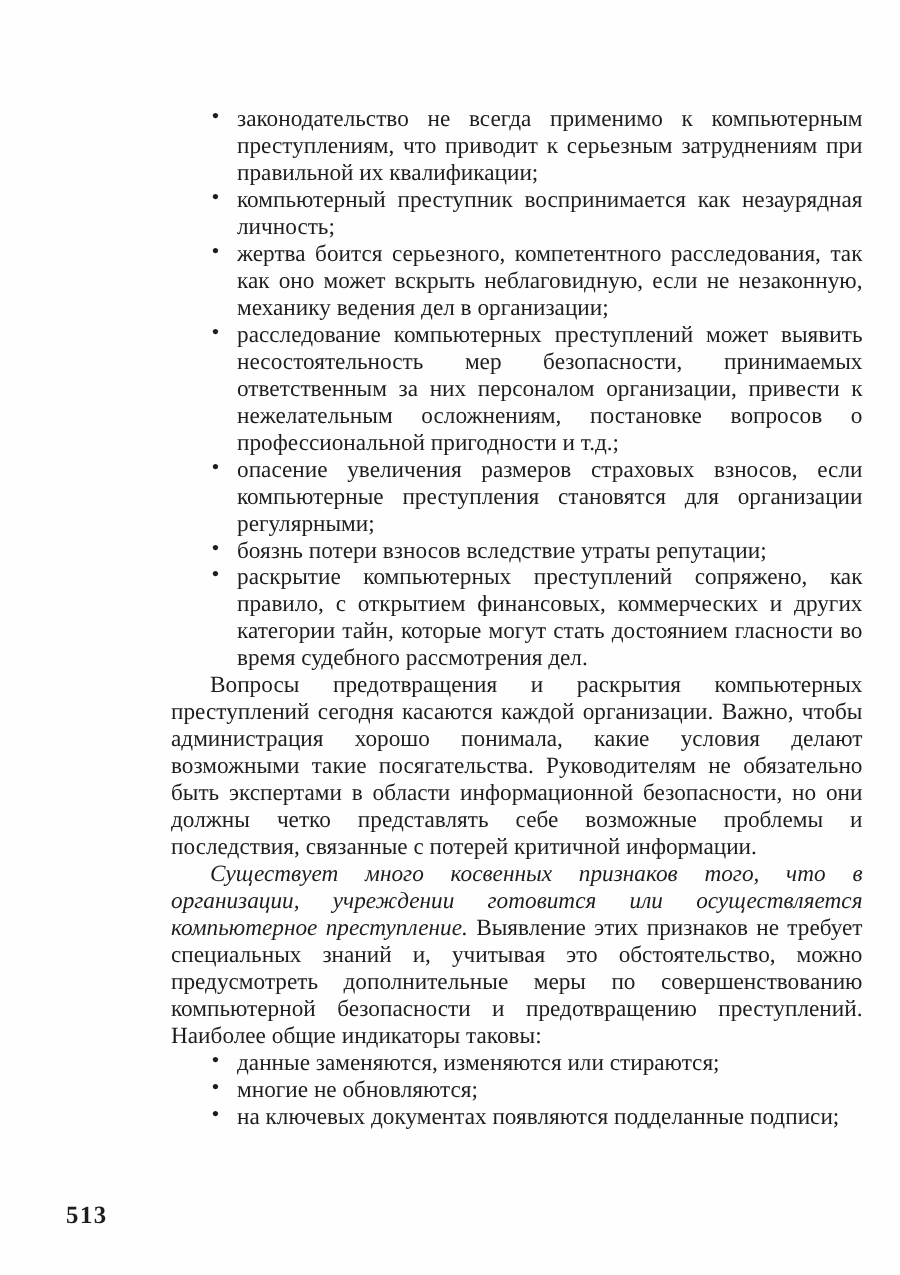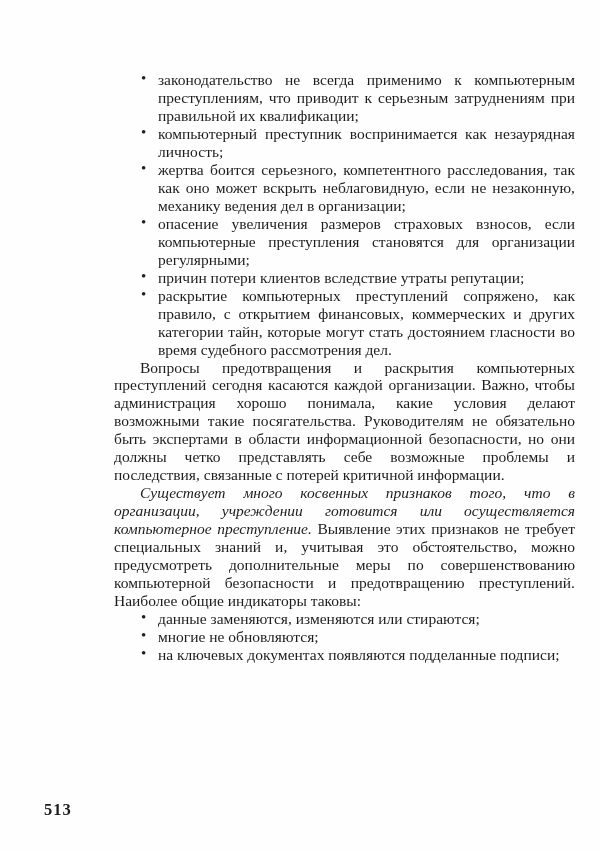--- a/index.html
+++ b/index.html
@@ -70,22 +70,23 @@
 </head>
 <body>
 
 <div class="book-page">
   <div class="page-content">
 
     <ul class="bullet-list">
       <li>законодательство не всегда применимо к компьютерным преступлениям, что приводит к серьезным затруднениям при правильной их квалификации;</li>
       <li>компьютерный преступник воспринимается как незаурядная личность;</li>
       <li>жертва боится серьезного, компетентного расследования, так как оно может вскрыть неблаговидную, если не незаконную, механику ведения дел в организации;</li>
+      <li>расследование компьютерных преступлений может выявить несостоятельность мер безопасности, принимаемых ответственным за них персоналом организации, привести к нежелательным осложнениям, постановке вопросов о профессиональной пригодности и т.д.;</li>
       <li>опасение увеличения размеров страховых взносов, если компьютерные преступления становятся для организации регулярными;</li>
-      <li>причин потери клиентов вследствие утраты репутации;</li>
+      <li>боязнь потери взносов вследствие утраты репутации;</li>
       <li>раскрытие компьютерных преступлений сопряжено, как правило, с открытием финансовых, коммерческих и других категории тайн, которые могут стать достоянием гласности во время судебного рассмотрения дел.</li>
     </ul>
 
     <p class="body-par">Вопросы предотвращения и раскрытия компьютерных преступлений сегодня касаются каждой организации. Важно, чтобы администрация хорошо понимала, какие условия делают возможными такие посягательства. Руководителям не обязательно быть экспертами в области информационной безопасности, но они должны четко представлять себе возможные проблемы и последствия, связанные с потерей критичной информации.</p>
 
     <p class="body-par"><span class="italic-lead">Существует много косвенных признаков того, что в организации, учреждении готовится или осуществляется компьютерное преступление.</span><span> Выявление этих признаков не требует специальных знаний и, учитывая это обстоятельство, можно предусмотреть дополнительные меры по совершенствованию компьютерной безопасности и предотвращению преступлений. Наиболее общие индикаторы таковы:</span></p>
 
     <ul class="bullet-list">
       <li>данные заменяются, изменяются или стираются;</li>
       <li>многие не обновляются;</li>

